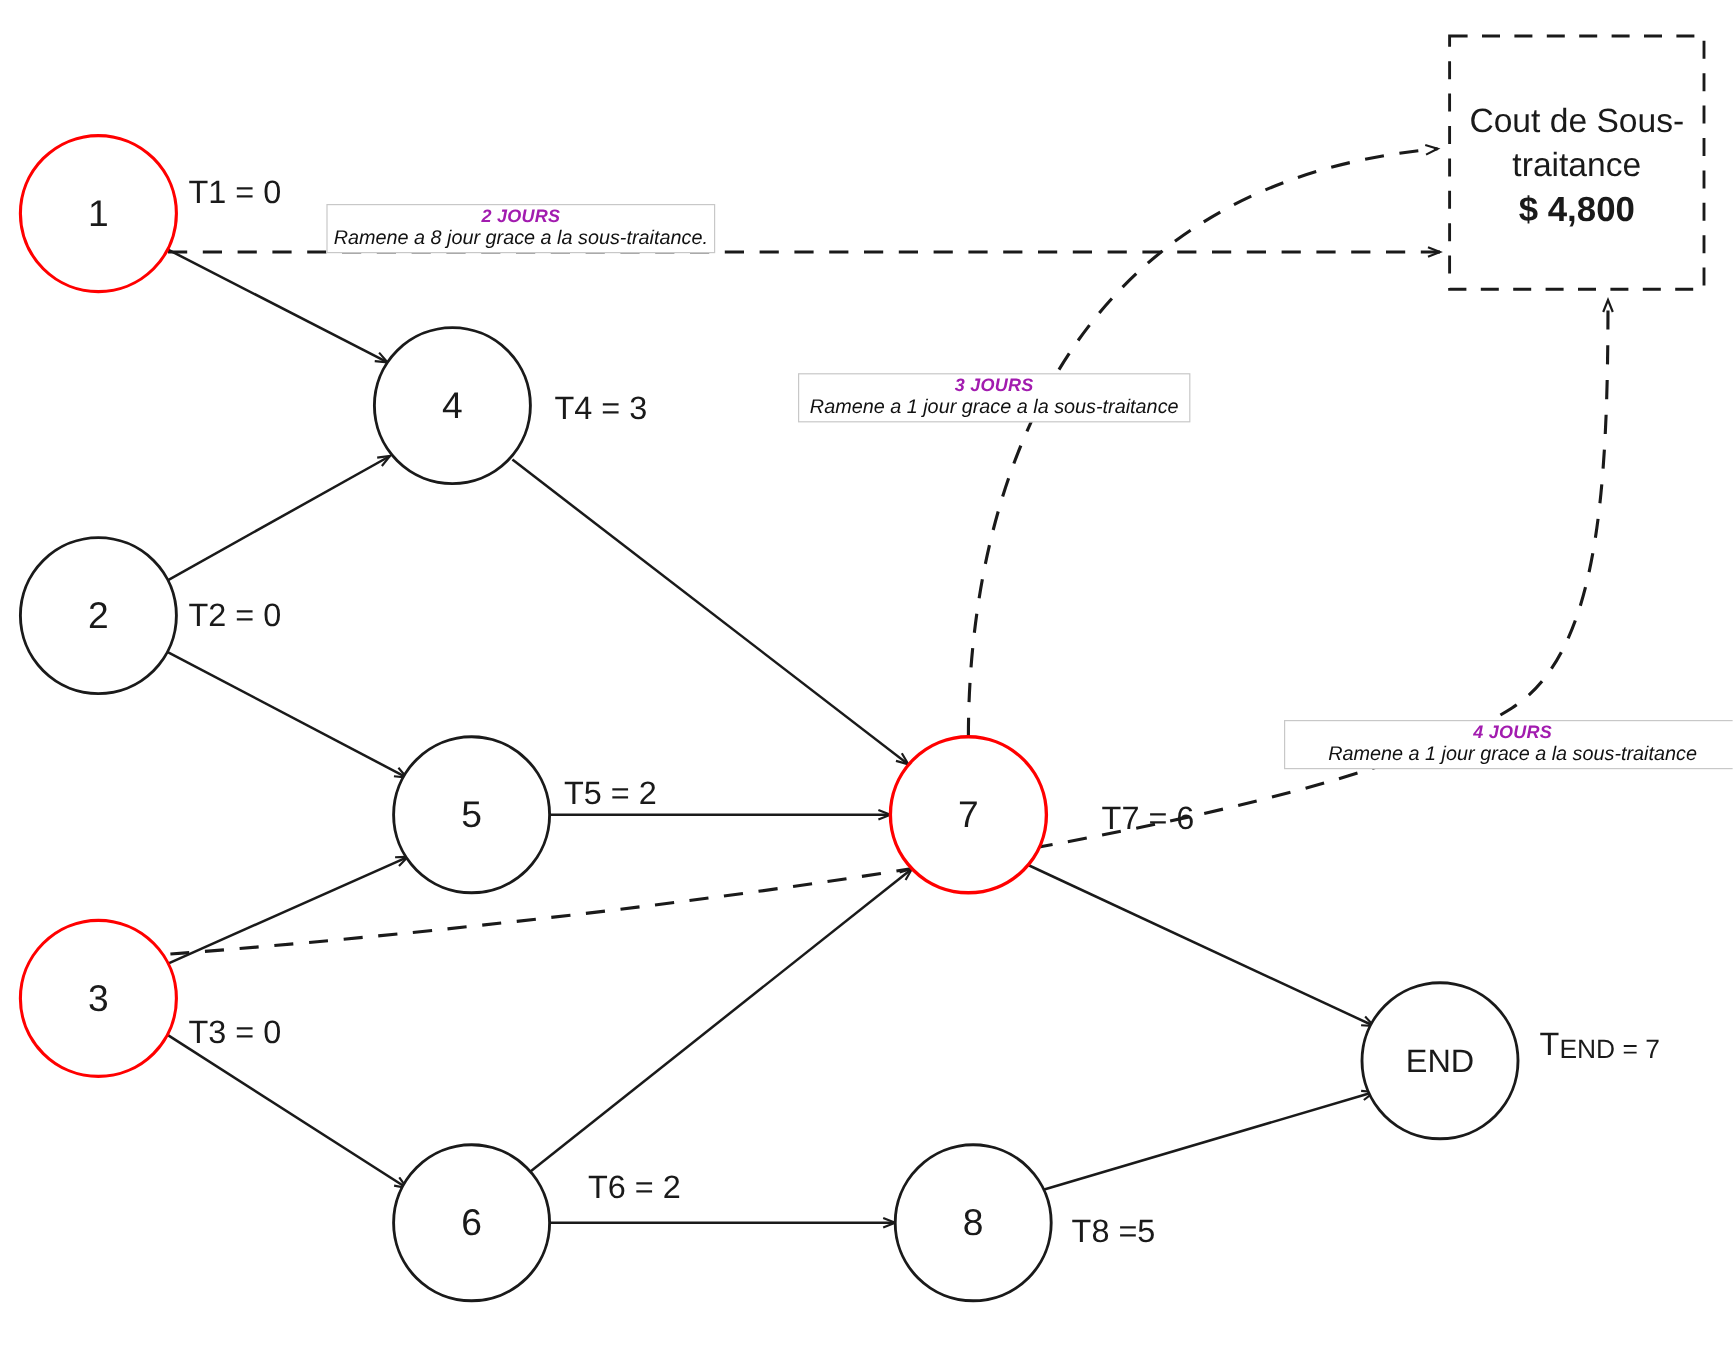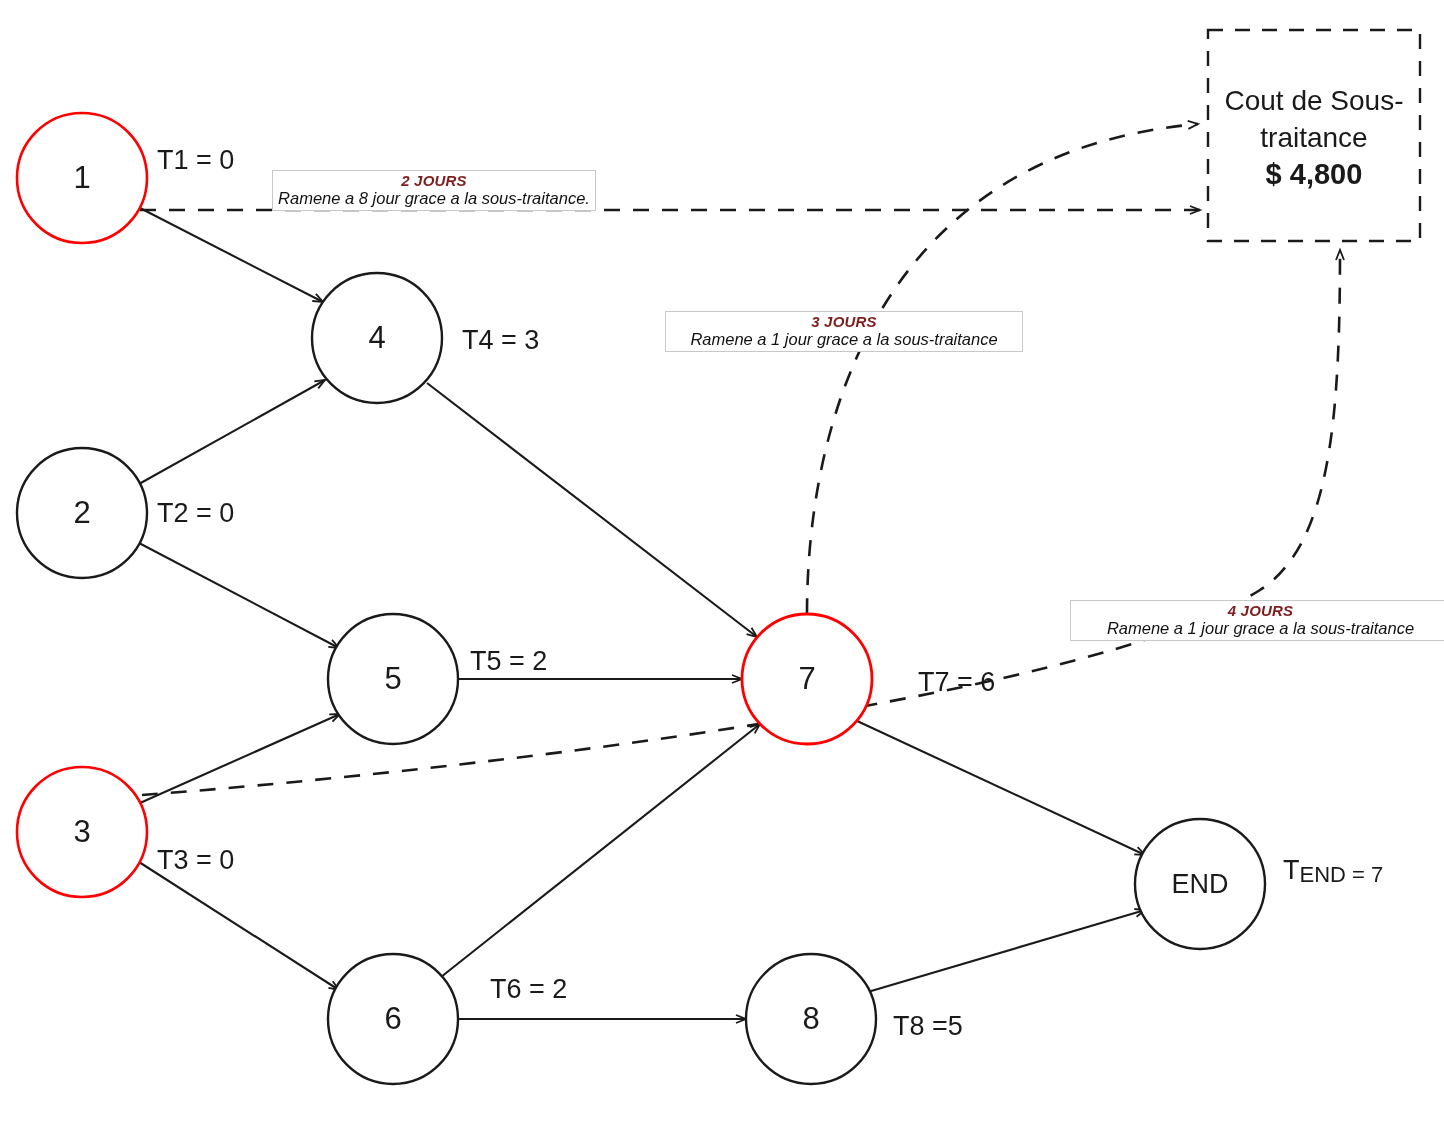--- a/index.html
+++ b/index.html
@@ -59,21 +59,21 @@
     background: #ffffff;
     text-align: center;
     font-family: "Liberation Sans", sans-serif;
     padding: 1px 2px 2px 2px;
     line-height: 1.15;
   }
   .annot .hdr {
     font-weight: bold;
     font-style: italic;
     font-size: 15px;
-    color: #7f1d1d;
+    color: #a21caf;
     letter-spacing: 0.2px;
   }
   .annot .sub {
     font-style: italic;
     font-size: 16.5px;
     color: #111111;
     white-space: nowrap;
   }
 </style>
 </head>
@@ -171,21 +171,21 @@
       <text class="t-label" x="893" y="1035">T8 =5</text>
       <text class="t-label" x="1283" y="879"><tspan>T</tspan><tspan class="sub" dy="3">END = 7</tspan></text>
     </g>
   </svg>
 
   <div class="annot" style="left:272px; top:170px; width:324px;">
     <div class="hdr">2 JOURS</div>
     <div class="sub">Ramene a 8 jour grace a la sous-traitance.</div>
   </div>
 
-  <div class="annot" style="left:665px; top:311px; width:358px;">
+  <div class="annot" style="left:665px; top:311px; width:327px;">
     <div class="hdr">3 JOURS</div>
     <div class="sub">Ramene a 1 jour grace a la sous-traitance</div>
   </div>
 
   <div class="annot" style="left:1070px; top:600px; width:381px;">
     <div class="hdr">4 JOURS</div>
     <div class="sub">Ramene a 1 jour grace a la sous-traitance</div>
   </div>
 
 </div>

